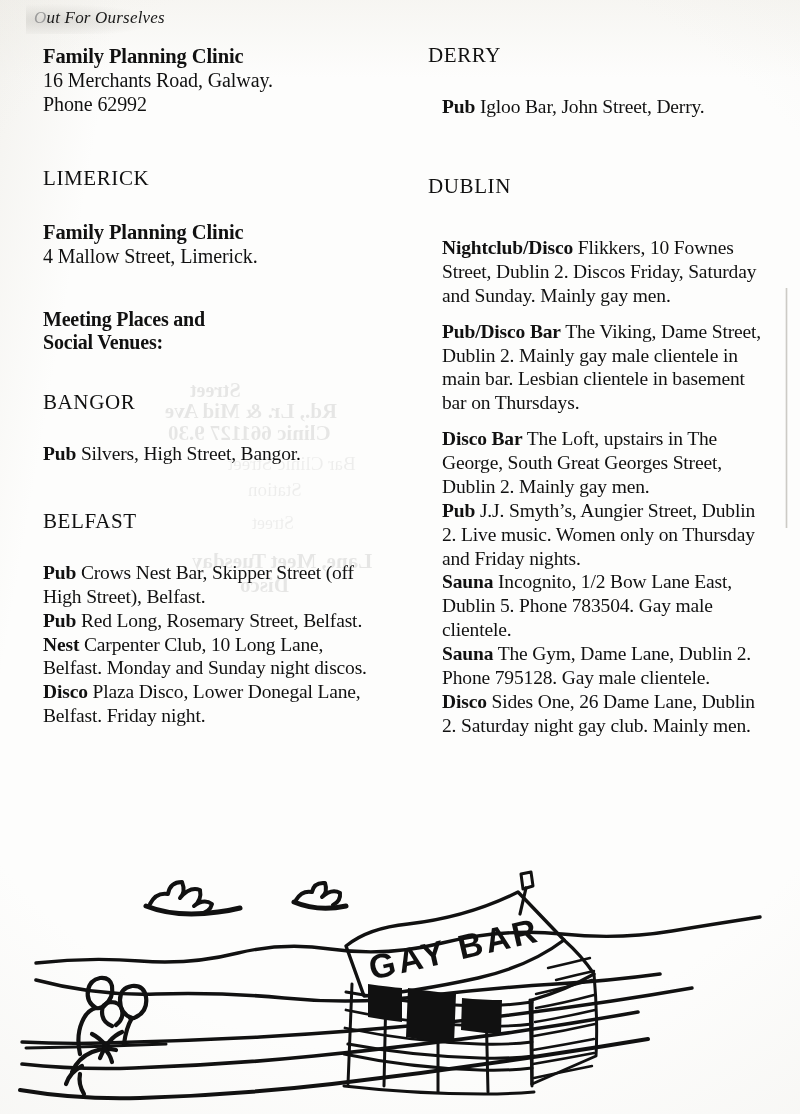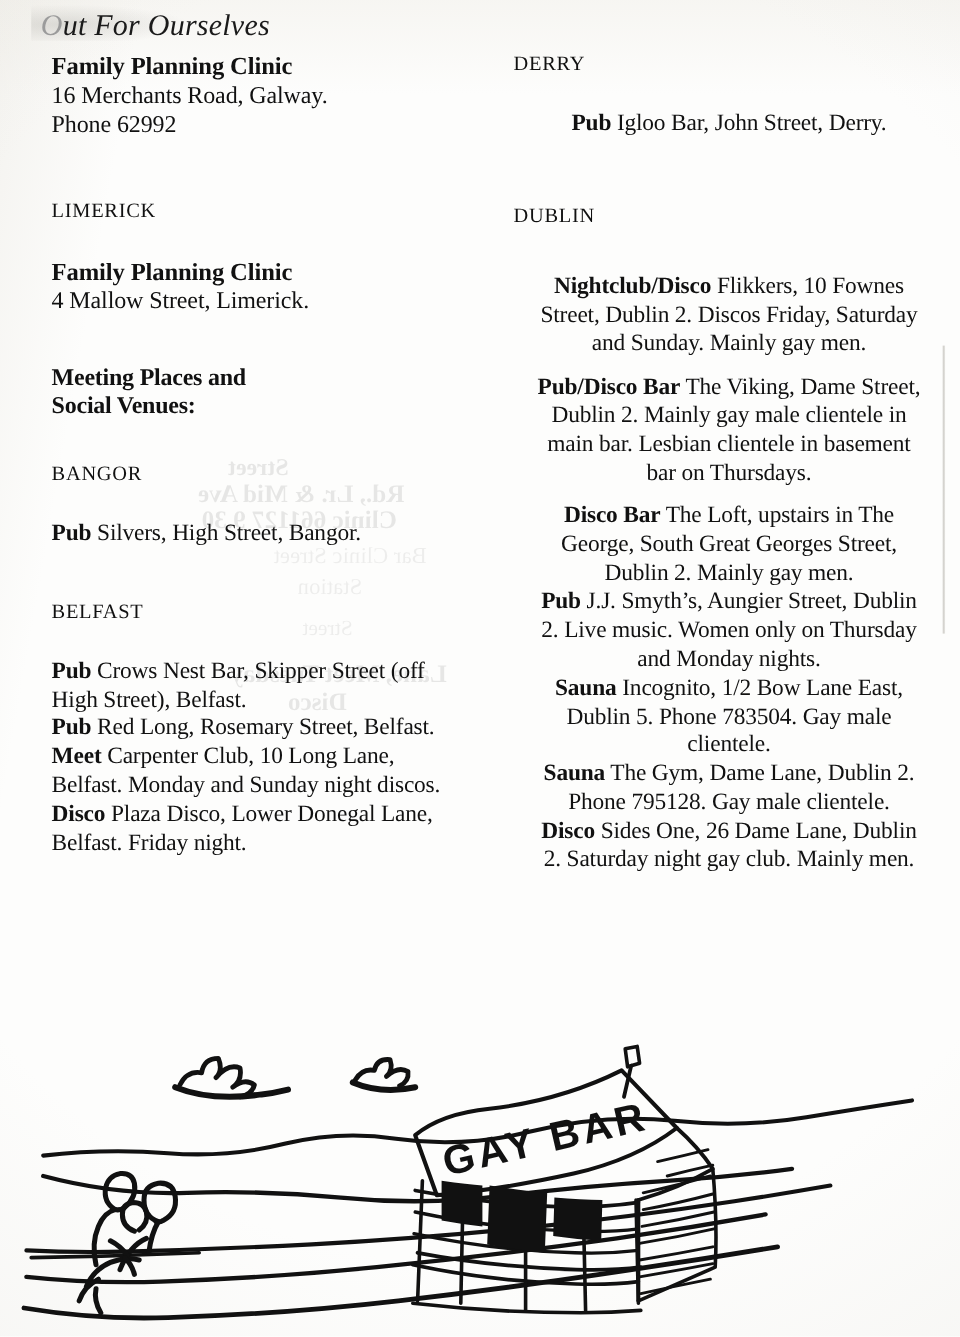--- a/index.html
+++ b/index.html
@@ -61,21 +61,21 @@
     pointer-events: none;
     filter: blur(0.6px);
   }
   .ghost.light { opacity: 0.06; font-weight: normal; }
 
   
   #running-head {
     position: absolute;
     top: 8px; left: 34px;
     font-style: italic;
-    font-size: 25px;
+    font-size: 17px;
     letter-spacing: 0.2px;
     color: #1a1a1a;
     white-space: nowrap;
   }
   #running-head .dropcap-faded {
     color: #9b9b9b;
   }
 
   
   .column {
@@ -94,41 +94,41 @@
     line-height: 1.18;
     letter-spacing: -0.1px;
   }
   .org-line {
     font-size: 20px;
     line-height: 1.21;
     letter-spacing: -0.1px;
   }
 
   .city-heading {
-    font-size: 17px;
+    font-size: 21px;
     line-height: 1.1;
     letter-spacing: 0.6px;
   }
 
   .section-heading {
     font-weight: bold;
     font-size: 20px;
     line-height: 1.17;
     letter-spacing: -0.2px;
   }
 
   .venue {
     font-size: 19.5px;
     line-height: 1.225;
     letter-spacing: -0.15px;
     text-indent: 0;
   }
   .venue b { font-weight: bold; }
 
-  .indent { padding-left: 14px; text-align: center; }
+  .indent { padding-left: 14px; }
 
   
   .sp { display: block; }
 
   
   #illustration {
     position: absolute;
     left: 0;
     top: 858px;
     width: 800px;
@@ -196,21 +196,21 @@
 
     <div class="sp" style="height:44px;"></div>
 
     <div class="city-heading">BELFAST</div>
 
     <div class="sp" style="height:28px;"></div>
 
     <div>
         <div class="venue"><b>Pub</b><span> Crows Nest Bar, Skipper Street (off High Street), Belfast.</span></div>
         <div class="venue"><b>Pub</b><span> Red Long, Rosemary Street, Belfast.</span></div>
-        <div class="venue"><b>Meet</b><span> Carpenter Club, 10 Long Lane, Belfast. Monday and Sunday night discos.</span></div>
+        <div class="venue"><b>Nest</b><span> Carpenter Club, 10 Long Lane, Belfast. Monday and Sunday night discos.</span></div>
         <div class="venue"><b>Disco</b><span> Plaza Disco, Lower Donegal Lane, Belfast. Friday night.</span></div>
       </div>
 
   </div>
 
   <div class="column" id="column-right">
 
     <div class="city-heading">DERRY</div>
 
     <div class="sp" style="height:28px;"></div>
@@ -222,21 +222,21 @@
     <div class="sp" style="height:56px;"></div>
 
     <div class="city-heading">DUBLIN</div>
 
     <div class="sp" style="height:38px;"></div>
 
     <div class="indent">
         <div class="venue"><b>Nightclub/Disco</b><span> Flikkers, 10 Fownes Street, Dublin 2. Discos Friday, Saturday and Sunday. Mainly gay men.</span></div>
         <div class="venue" style="margin-top: 12px;"><b>Pub/Disco Bar</b><span> The Viking, Dame Street, Dublin 2. Mainly gay male clientele in main bar. Lesbian clientele in basement bar on Thursdays.</span></div>
         <div class="venue" style="margin-top: 12px;"><b>Disco Bar</b><span> The Loft, upstairs in The George, South Great Georges Street, Dublin 2. Mainly gay men.</span></div>
-        <div class="venue"><b>Pub</b><span> J.J. Smyth’s, Aungier Street, Dublin 2. Live music. Women only on Thursday and Monday nights.</span></div>
+        <div class="venue"><b>Pub</b><span> J.J. Smyth’s, Aungier Street, Dublin 2. Live music. Women only on Thursday and Friday nights.</span></div>
         <div class="venue"><b>Sauna</b><span> Incognito, 1/2 Bow Lane East, Dublin 5. Phone 783504. Gay male clientele.</span></div>
         <div class="venue"><b>Sauna</b><span> The Gym, Dame Lane, Dublin 2. Phone 795128. Gay male clientele.</span></div>
         <div class="venue"><b>Disco</b><span> Sides One, 26 Dame Lane, Dublin 2. Saturday night gay club. Mainly men.</span></div>
       </div>
 
   </div>
 
   <div id="illustration">
     <svg viewBox="0 0 800 256" xmlns="http://www.w3.org/2000/svg" aria-hidden="true">
       <g fill="none" stroke="#111111" stroke-linecap="round" stroke-linejoin="round">

